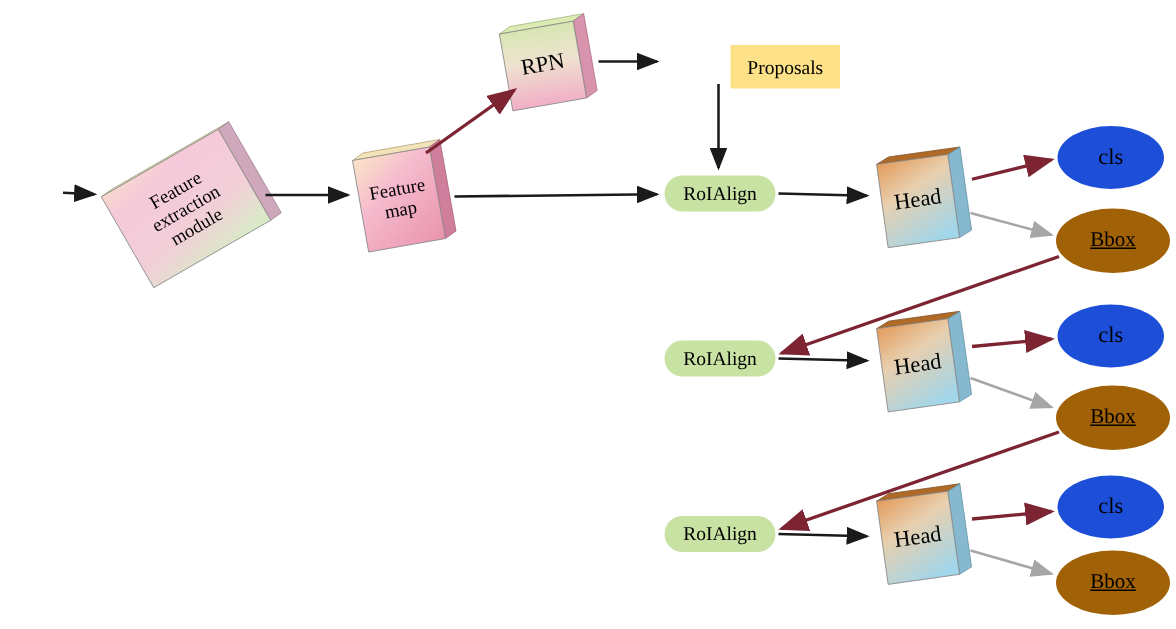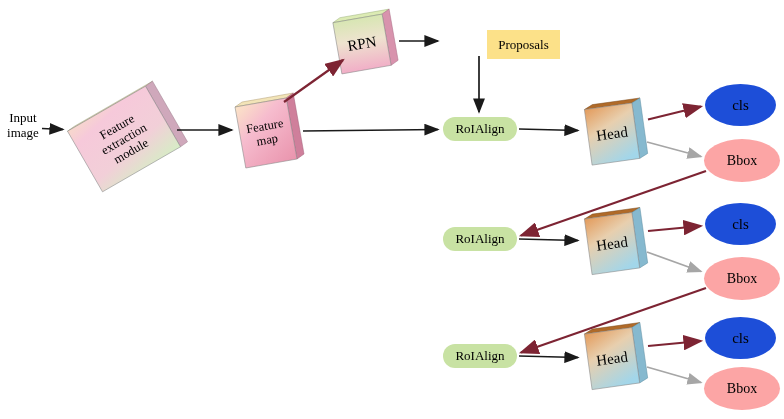--- a/index.html
+++ b/index.html
@@ -13,21 +13,21 @@
   .rect-node{
     position:absolute;display:flex;align-items:center;justify-content:center;
     font-size:13px;color:#000;
   }
   .proposals{background:#fce189;}
   .roialign{background:#c8e2a3;border-radius:12px;}
   .ellipse{
     position:absolute;border-radius:50%;display:flex;align-items:center;justify-content:center;color:#000;
   }
   .cls{background:#1d4ed8;font-size:15px;}
-  .bbox{background:#fca5a5;font-size:14px;}
+  .bbox{background:#a16207;font-size:14px;text-decoration:underline;}
 </style>
 </head>
 <body>
 
 <div class="canvas">
 
   <svg class="layer" width="784" height="419" viewBox="0 0 784 419">
     <defs>
       <linearGradient id="lgFem" x1="0%" y1="0%" x2="100%" y2="100%">
         <stop offset="0%" stop-color="#f9f6ae"></stop>
@@ -111,22 +111,20 @@
       <line x1="519" y1="239" x2="578" y2="240.5" stroke="#1a1a1a" stroke-width="1.7" marker-end="url(#mBlack)"></line>
       <line x1="648" y1="231" x2="701" y2="226" stroke="#7d2433" stroke-width="2.2" marker-end="url(#mMaroon)"></line>
       <line x1="647" y1="252" x2="701" y2="271.5" stroke="#a6a6a6" stroke-width="1.7" marker-end="url(#mGray)"></line>
       <line x1="706" y1="288" x2="521" y2="352.5" stroke="#7d2433" stroke-width="2.2" marker-end="url(#mMaroon)"></line>
       <line x1="519" y1="356" x2="578" y2="357.5" stroke="#1a1a1a" stroke-width="1.7" marker-end="url(#mBlack)"></line>
       <line x1="648" y1="346" x2="701" y2="341" stroke="#7d2433" stroke-width="2.2" marker-end="url(#mMaroon)"></line>
       <line x1="647" y1="367" x2="701" y2="382.5" stroke="#a6a6a6" stroke-width="1.7" marker-end="url(#mGray)"></line>
     </g>
   </svg>
 
-  <div class="label" style="left:0;top:111px;width:46px;font-size:13px;">Input
-image</div>
 
   <div class="label plate-label" style="left:124px;top:139px;width:96px;font-size:12.5px;transform:translate(-50%,-50%) rotate(-30deg);">Feature
 extraction
 module</div>
 
   <div class="label plate-label" style="left:266px;top:133px;width:70px;font-size:12.5px;transform:translate(-50%,-50%) rotate(-10deg);">Feature
 map</div>
 
   <div class="label plate-label" style="left:362px;top:44px;width:60px;font-size:15px;transform:translate(-50%,-50%) rotate(-10deg);">RPN</div>
 

